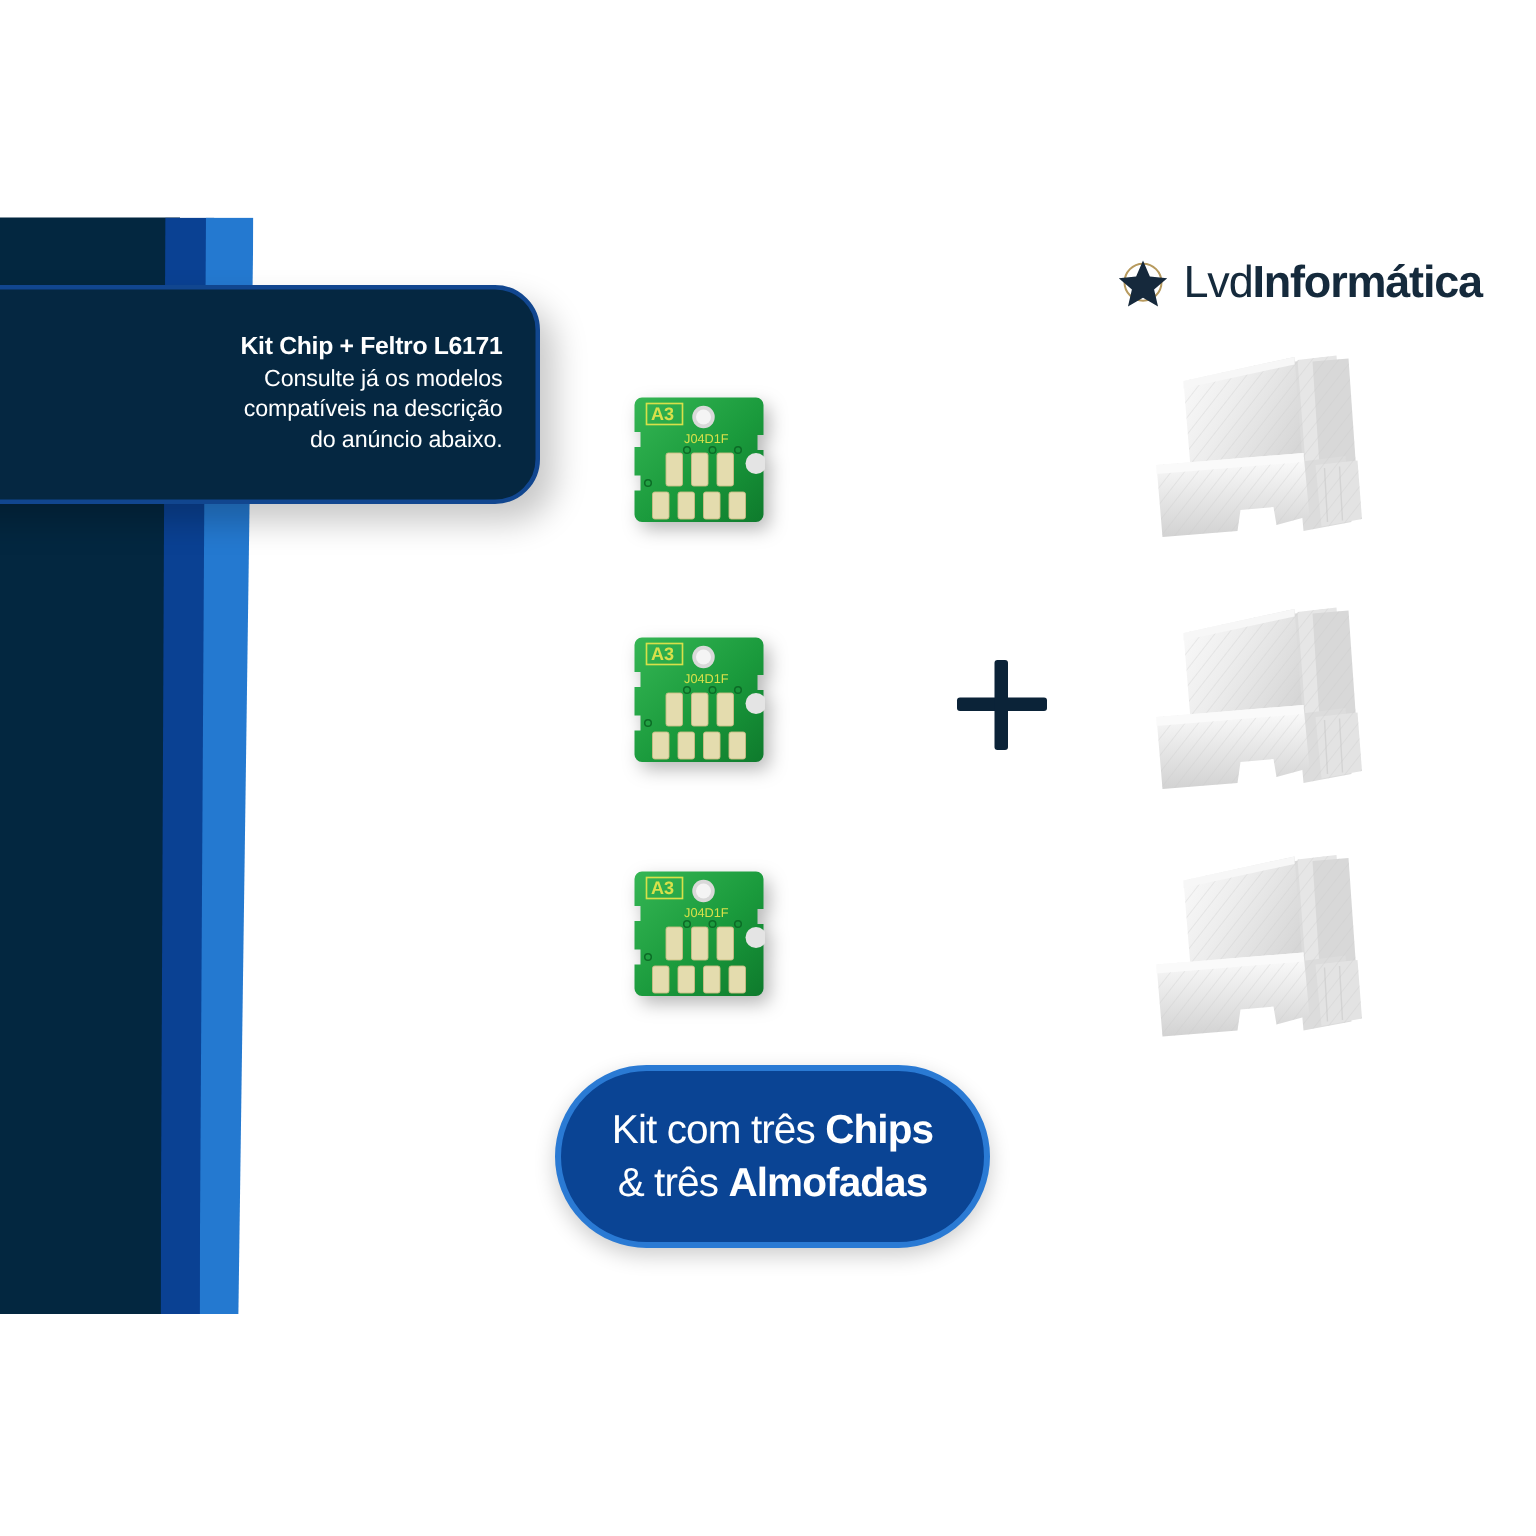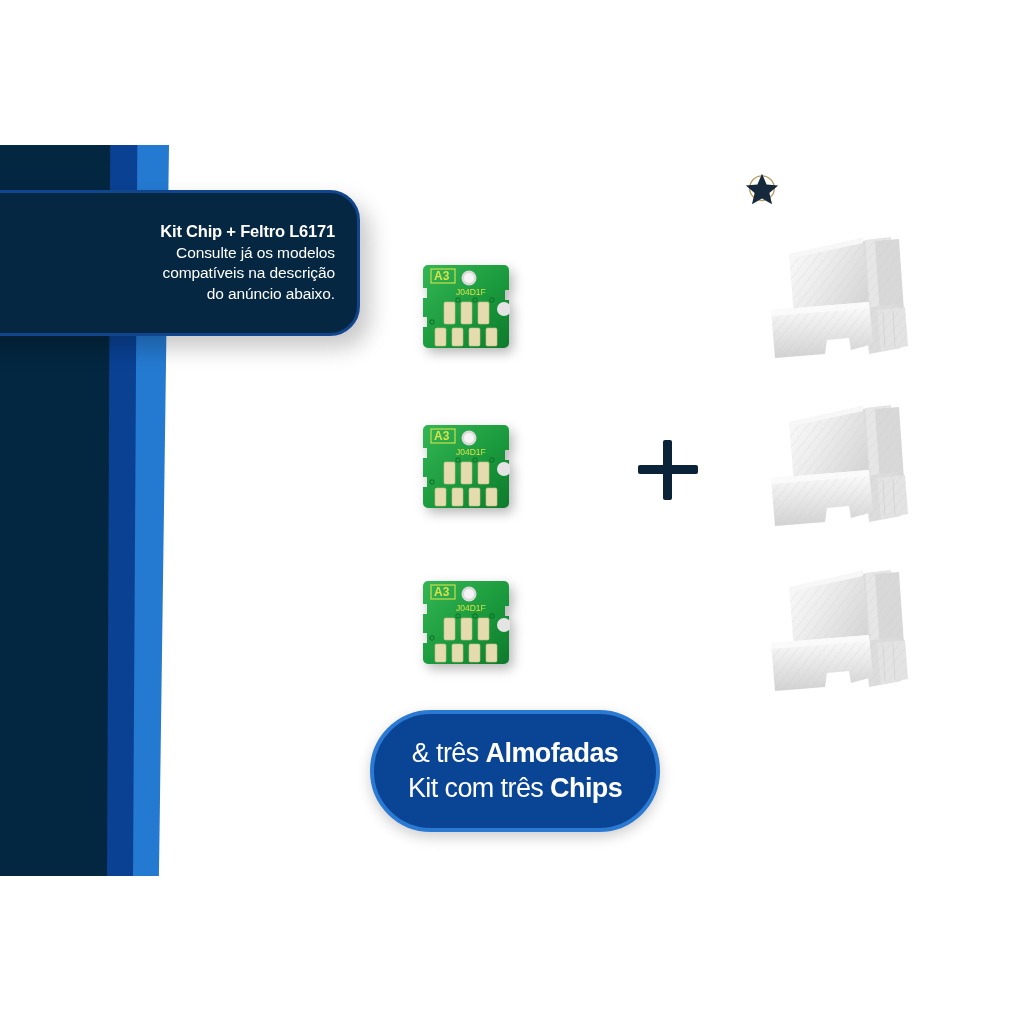--- a/index.html
+++ b/index.html
@@ -151,20 +151,21 @@
     <div class="title-sub">do anúncio abaixo.</div>
   </div>
 
   <div class="brand">
     <span>
       <svg class="brand-star" viewBox="0 0 40 40">
         <circle cx="20" cy="19" r="14.5" fill="none" stroke="#b79a5e" stroke-width="1.6"></circle>
         <path d="M20 2 L25.4 14.6 L39 15.9 L28.7 24.8 L31.8 38 L20 31.1 L8.2 38 L11.3 24.8 L1 15.9 L14.6 14.6 Z" fill="#16293c"></path>
       </svg>
     </span>
+    <span class="brand-name"><span>Lvd</span><b>Informática</b></span>
   </div>
 
   <div class="chip" style="left:422px; top:262px;">
     <svg viewBox="0 0 88 92">
       <defs>
         <linearGradient id="cg1" x1="0" y1="0" x2="1" y2="1">
           <stop offset="0%" stop-color="#35b654"></stop>
             <stop offset="55%" stop-color="#1a9a3c"></stop>
           <stop offset="100%" stop-color="#0e7a2c"></stop>
         </linearGradient>
@@ -351,17 +352,17 @@
       <path d="M6 78 L104 70 L108 112 L86 118 L84 106 L62 108 L60 122 L10 126 Z" fill="url(#tex)"></path>
       <path d="M6 78 L104 70 L104 76 L6 84 Z" fill="#fafafa"></path>
       <g stroke="#c4c4c4" stroke-width="0.9" opacity="0.5">
         <line x1="118" y1="80" x2="120" y2="116"></line>
         <line x1="128" y1="79" x2="130" y2="115"></line>
       </g>
     </svg>
   </div>
 
   <div class="kit-badge">
+    <div class="kit-line"><span>Kit com três </span><b>Chips</b></div>
     <div class="kit-line"><span>&amp; três </span><b>Almofadas</b></div>
-    <div class="kit-line"><span>Kit com três </span><b>Chips</b></div>
   </div>
 
 </div>
 
 </body></html>

